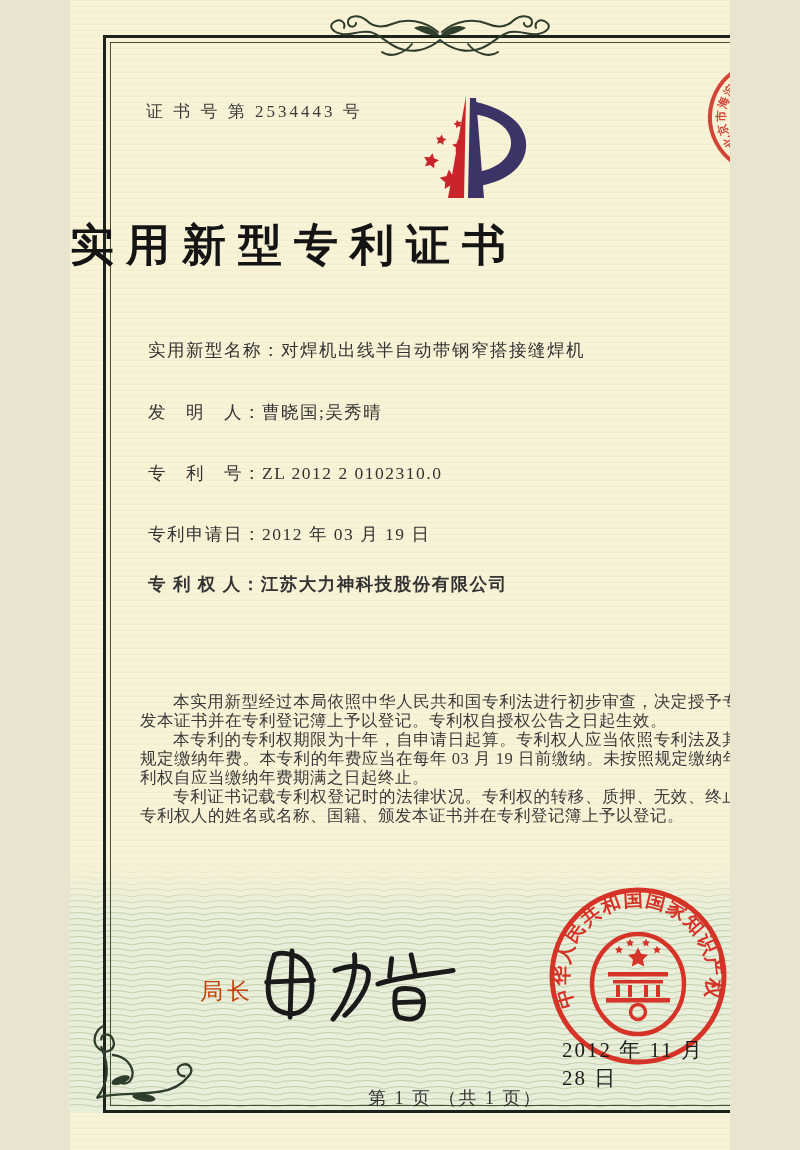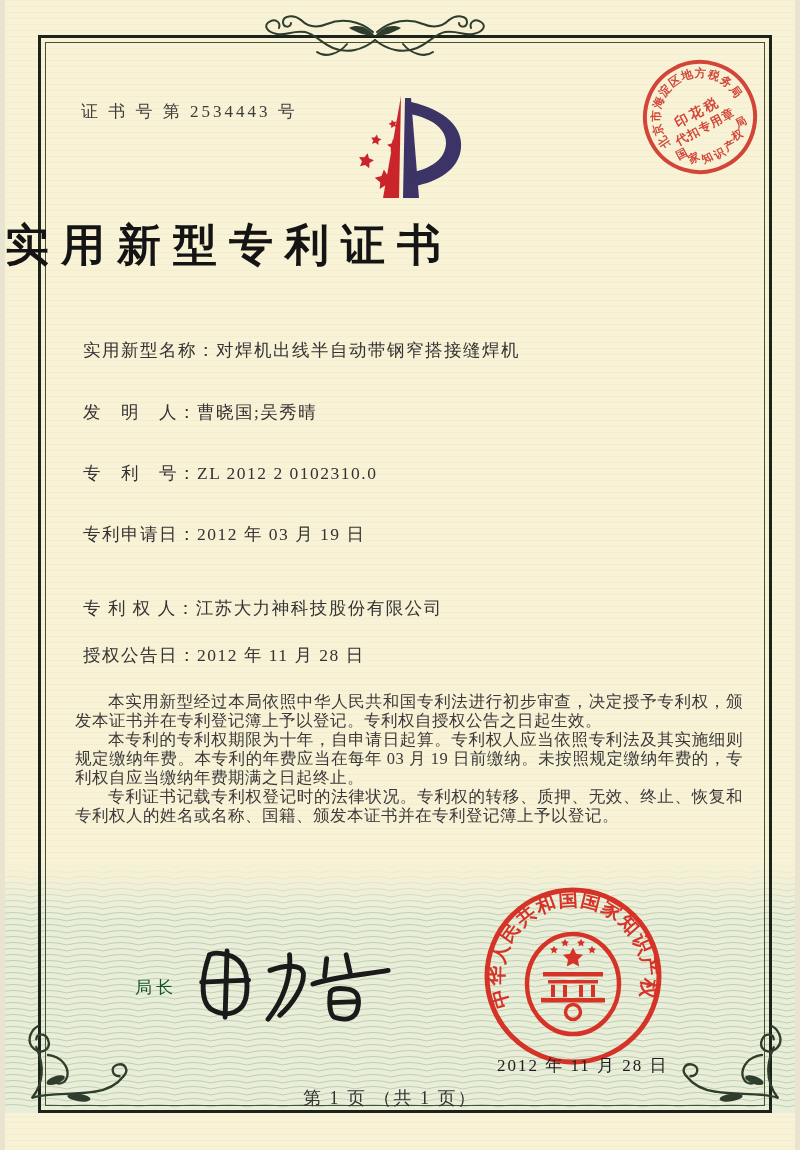--- a/index.html
+++ b/index.html
@@ -1,17 +1,17 @@
 <!DOCTYPE html>
 <html><head>
 <meta charset="utf-8">
 <style>
   html,body{margin:0;padding:0;background:#e8e4d0;}
   #page{
-    position:relative;width:790px;height:1150px;margin:0 auto;
+    position:relative;width:660px;height:1150px;margin:0 auto;
     background:#f8f2d6;overflow:hidden;
     font-family:"Liberation Serif","DejaVu Serif",serif;
     color:#2f2f2f;
   }
   
   #page::before{
     content:"";position:absolute;inset:0;z-index:0;
     background:repeating-linear-gradient(180deg, rgba(205,192,140,.10) 0 1px, rgba(0,0,0,0) 1px 6px);
   }
   
@@ -26,24 +26,24 @@
     border:1px solid #445138;box-sizing:border-box;z-index:2;}
   .ornament{position:absolute;z-index:3;}
   .cert-no{position:absolute;left:76px;top:100px;z-index:4;font-size:17px;letter-spacing:3px;color:#3c3c3c;}
   .logo{position:absolute;left:336px;top:88px;width:132px;height:118px;z-index:4;}
   .title{position:absolute;left:0;top:216px;width:800px;z-index:4;text-align:left;
     font-size:44px;font-weight:bold;letter-spacing:12px;color:#141414;}
   .field{position:absolute;left:78px;z-index:4;font-size:17.5px;letter-spacing:1.5px;color:#333;white-space:nowrap;}
   .paras{position:absolute;left:70px;top:692px;width:668px;z-index:4;
     font-size:16.5px;line-height:19px;letter-spacing:.5px;color:#3a3a3a;text-align:justify;}
   .paras p{margin:0;text-indent:2em;}
-  .director{position:absolute;left:130px;top:976px;z-index:5;font-size:17px;letter-spacing:4px;color:#14532d;}
+  .director{position:absolute;left:130px;top:976px;z-index:5;font-size:23px;letter-spacing:4px;color:#c2410c;}
   .signature{position:absolute;left:183px;top:936px;width:205px;height:100px;z-index:5;}
   .big-seal{position:absolute;left:473px;top:881px;width:190px;height:190px;z-index:4;opacity:.94;}
-  .seal-date{position:absolute;left:492px;top:1036px;z-index:6;font-size:17px;letter-spacing:2px;color:#1d1d1d;margin-top:18px;}
+  .seal-date{position:absolute;left:492px;top:1036px;z-index:6;font-size:21px;letter-spacing:2px;color:#1d1d1d;}
   .tax-stamp{position:absolute;left:625px;top:47px;width:140px;height:140px;z-index:5;opacity:.92;}
   .footer{position:absolute;left:298px;top:1086px;z-index:4;font-size:18px;letter-spacing:2px;color:#333;}
   .flip-x{transform:scaleX(-1);}
 </style>
 </head>
 <body>
 
 <div id="page">
 
   <div class="wave-zone">
@@ -184,22 +184,21 @@
       </g>
     </svg>
   </div>
 
   <div class="title">实用新型专利证书</div>
 
   <div class="field" style="top:338px;">实用新型名称：对焊机出线半自动带钢窄搭接缝焊机</div>
   <div class="field" style="top:400px;">发　明　人：曹晓国;吴秀晴</div>
   <div class="field" style="top:461px;">专　利　号：ZL 2012 2 0102310.0</div>
   <div class="field" style="top:522px;text-align:right;">专利申请日：2012 年 03 月 19 日</div>
-  <div class="field" style="top:596px;">专 利 权 人：江苏大力神科技股份有限公司</div>
-  <div class="field" style="top:643px;">授权公告日：2012 年 11 月 28 日</div>
+  <div class="field" style="top:572px;font-weight:bold;">专 利 权 人：江苏大力神科技股份有限公司</div>
 
   <div class="paras">
     <p>本实用新型经过本局依照中华人民共和国专利法进行初步审查，决定授予专利权，颁发本证书并在专利登记簿上予以登记。专利权自授权公告之日起生效。</p>
     <p>本专利的专利权期限为十年，自申请日起算。专利权人应当依照专利法及其实施细则规定缴纳年费。本专利的年费应当在每年 03 月 19 日前缴纳。未按照规定缴纳年费的，专利权自应当缴纳年费期满之日起终止。</p>
     <p>专利证书记载专利权登记时的法律状况。专利权的转移、质押、无效、终止、恢复和专利权人的姓名或名称、国籍、颁发本证书并在专利登记簿上予以登记。</p>
   </div>
 
   <div class="director">局长</div>
   <div class="signature" title="">
     <svg width="205" height="100" viewBox="0 0 210 100">

